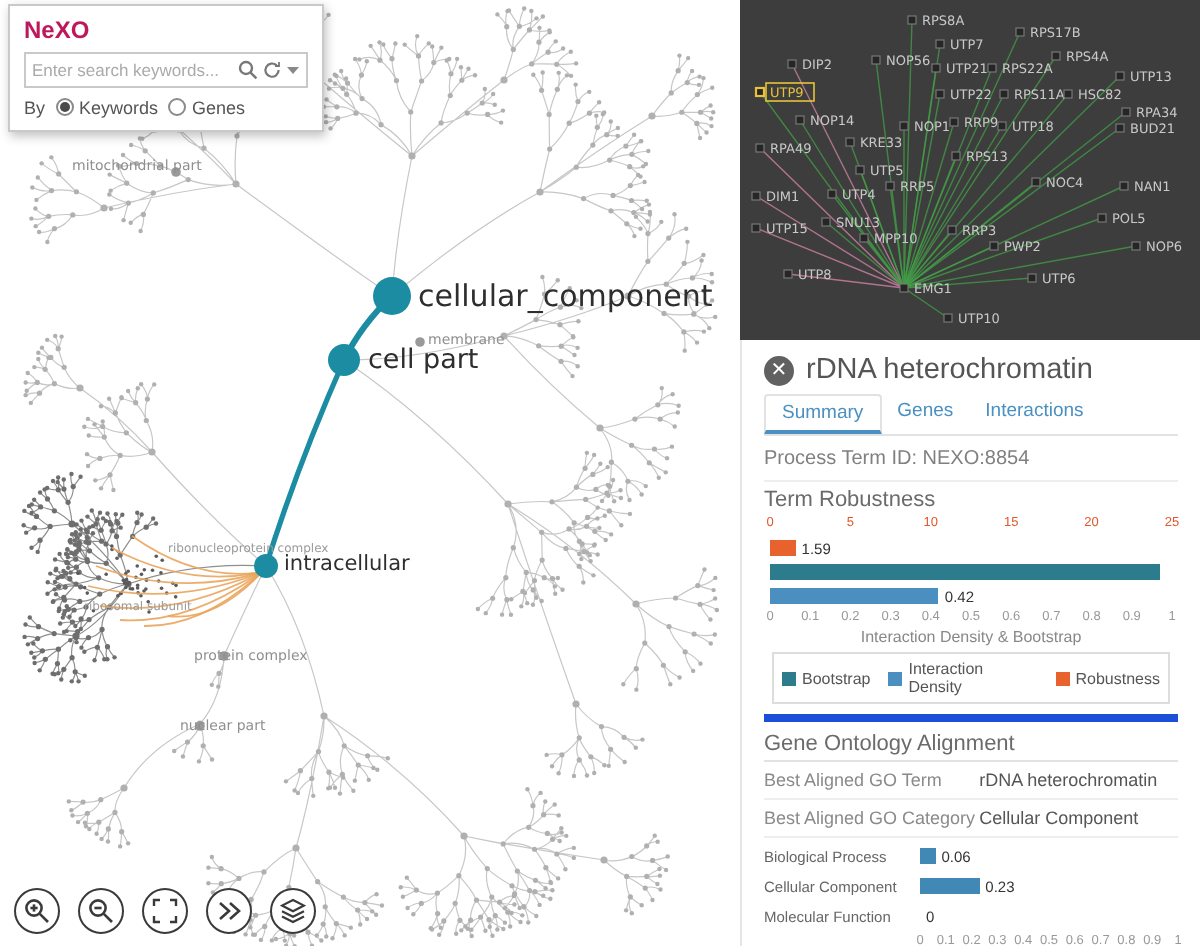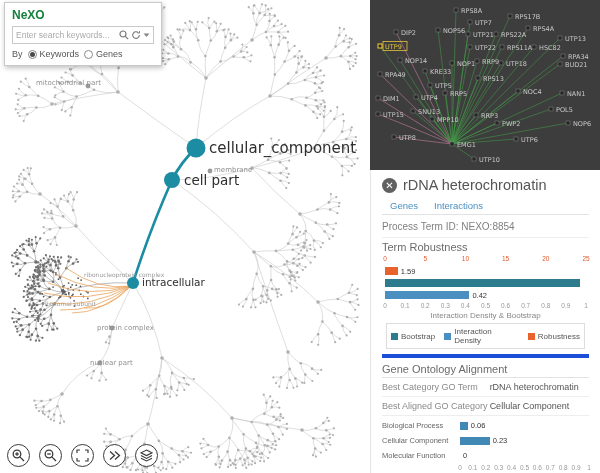--- a/index.html
+++ b/index.html
@@ -13,30 +13,30 @@
 #tree-svg text,.tree-label{font-family:"DejaVu Sans",sans-serif}
 .tree-label{position:absolute;white-space:nowrap;cursor:pointer;color:#2e2e2e}
 .tl-xl{font-size:15px;font-weight:500}
 .tl-lg{font-size:13.5px;font-weight:400}
 .tl-md{font-size:10.5px;font-weight:400}
 .tl-sm{font-size:7px;color:#8f8f8f;font-weight:400}
 .tl-xs{font-size:6px;color:#9a9a9a;font-weight:400}
 
 
 .search-card{position:absolute;left:4px;top:2px;width:158px;background:#fff;border:1px solid #c9c9c9;box-shadow:1px 2px 5px rgba(0,0,0,.25);padding:5px 7px 6px;z-index:6}
-.search-title{font-size:12px;font-weight:bold;color:#15803d;margin-bottom:4px}
+.search-title{font-size:12px;font-weight:bold;color:#be185d;margin-bottom:4px}
 .search-box{display:flex;align-items:center;border:1px solid #c9c9c9;height:18px;padding:0 3px;gap:2px;background:#fff}
 .search-input{border:none;outline:none;flex:1;font-size:8.5px;color:#555;min-width:0;background:transparent}
 .search-input::placeholder{color:#aaa}
 .sbx-icon{flex:none;display:flex;align-items:center;cursor:pointer}
 .by-row{display:flex;align-items:center;gap:5px;font-size:9px;color:#555;margin-top:5px}
 .radio{width:9px;height:9px;border:1px solid #8a8a8a;border-radius:50%;display:inline-flex;align-items:center;justify-content:center;cursor:pointer;background:#fff}
 .radio-dot{width:5px;height:5px;border-radius:50%;background:#4a4a4a;display:none}
 .radio.selected .radio-dot{display:block}
-.radio-group{display:flex;align-items:flex-end;gap:3px}
+.radio-group{display:flex;align-items:flex-start;gap:3px}
 
 
 .zoom-toolbar{position:absolute;left:7px;bottom:6px;display:flex;gap:9px;z-index:6}
 .tool-btn{width:23px;height:23px;border-radius:50%;border:1.6px solid #3a3a3a;background:#fff;display:flex;align-items:center;justify-content:center;cursor:pointer}
 .tool-btn svg{display:block}
 
 
 .network-panel{position:absolute;left:370px;top:0;width:230px;height:170px;background:#3d3d3d;overflow:hidden}
 #net-svg text{font-family:"DejaVu Sans",sans-serif}
 
@@ -61,21 +61,21 @@
 .legend{display:flex;justify-content:center;gap:9px;border:1px solid #ddd;padding:3px 4px;margin:1px 4px 5px;align-items:center}
 .legend-item{display:flex;align-items:center;gap:3px;font-size:8px;color:#555}
 .swatch{width:7px;height:7px;display:inline-block;flex:none}
 .go-table{border-top:1px solid #e2e2e2;margin-top:2px}
 .go-row-t{display:flex;border-bottom:1px solid #eee;padding:4px 0;font-size:9px}
 .go-row-t .k{width:52%;color:#8a8a8a}
 .go-row-t .v{color:#555;flex:1}
 .go-chart{margin-top:3px}
 .go-row{display:flex;align-items:center;height:13px;margin:2px 0}
 .go-label{width:78px;font-size:7.5px;color:#666;flex:none}
-.go-bar-wrap{flex:1;display:flex;align-items:flex-end;position:relative}
+.go-bar-wrap{flex:1;display:flex;align-items:flex-start;position:relative}
 .go-bar{height:8px;flex:none}
 .go-val{font-size:7.5px;color:#333;margin-left:3px}
 .go-axis{position:relative;height:9px;margin-left:78px}
 </style>
 </head>
 <body>
 
 <div class="app">
 
   <div class="tree-panel">
@@ -1287,20 +1287,21 @@
         <text x="109" y="161.5" fill="#c9c9c9" font-size="6.5">UTP10</text>
       </svg>
   </div>
 
   <div class="details-panel">
     <div class="dp-header">
       <span class="close-btn">✕</span>
       <span class="dp-title">rDNA heterochromatin</span>
     </div>
     <div class="tabs">
+      <span class="tab active">Summary</span>
       <span class="tab">Genes</span>
       <span class="tab">Interactions</span>
     </div>
     <div class="unique-term">Process Term ID: NEXO:8854</div>
 
     <div class="section-title">Term Robustness</div>
     <div class="chart">
       <div class="axis" id="top-axis">
           <span class="tick top-tick" style="left: 0%;">0</span>
           <span class="tick top-tick" style="left: 20%;">5</span>
@@ -1348,21 +1349,21 @@
         </span>
         <span class="legend-item">
           <span class="swatch" style="background: rgb(232, 98, 45);"></span>
           <span>Robustness</span>
         </span>
       </div>
 
     <div class="section-title" style="border-top:4px solid #1d4ed8;padding-top:5px">Gene Ontology Alignment</div>
     <div class="go-table">
       <div class="go-row-t">
-        <span class="k">Best Category GO Term</span>
+        <span class="k">Best Aligned GO Term</span>
         <span class="v">rDNA heterochromatin</span>
       </div>
       <div class="go-row-t">
         <span class="k">Best Aligned GO Category</span>
         <span class="v">Cellular Component</span>
       </div>
     </div>
     <div class="go-chart" id="go-chart">
         <div class="go-row">
           <span class="go-label">Biological Process</span>

